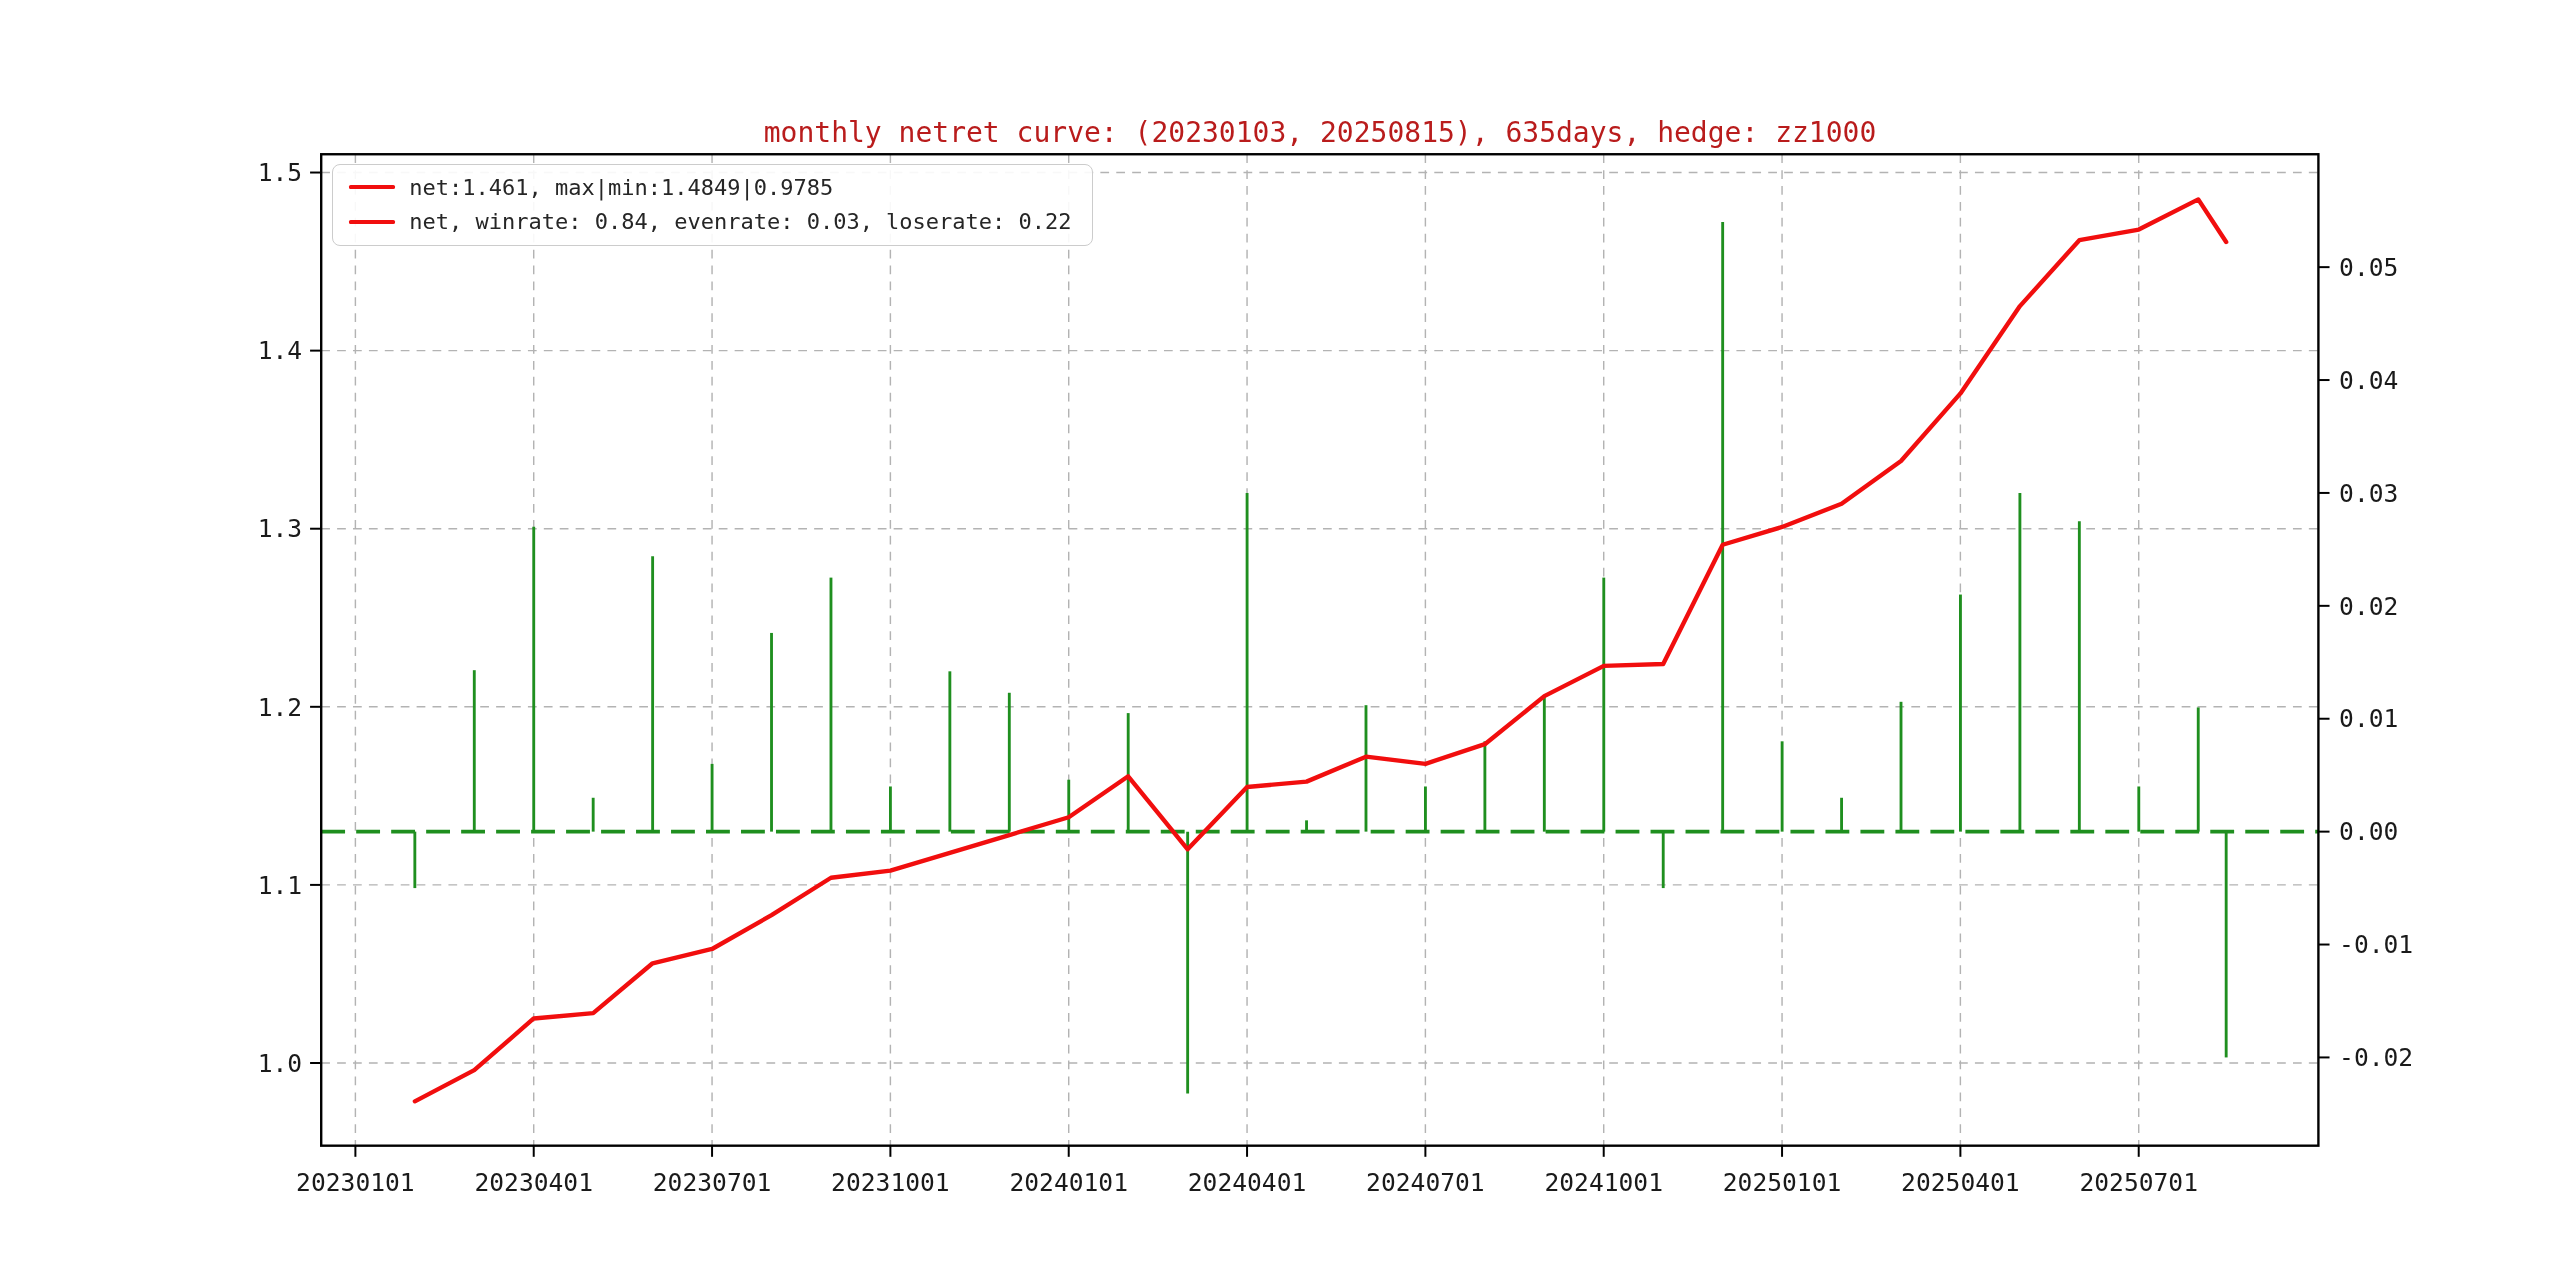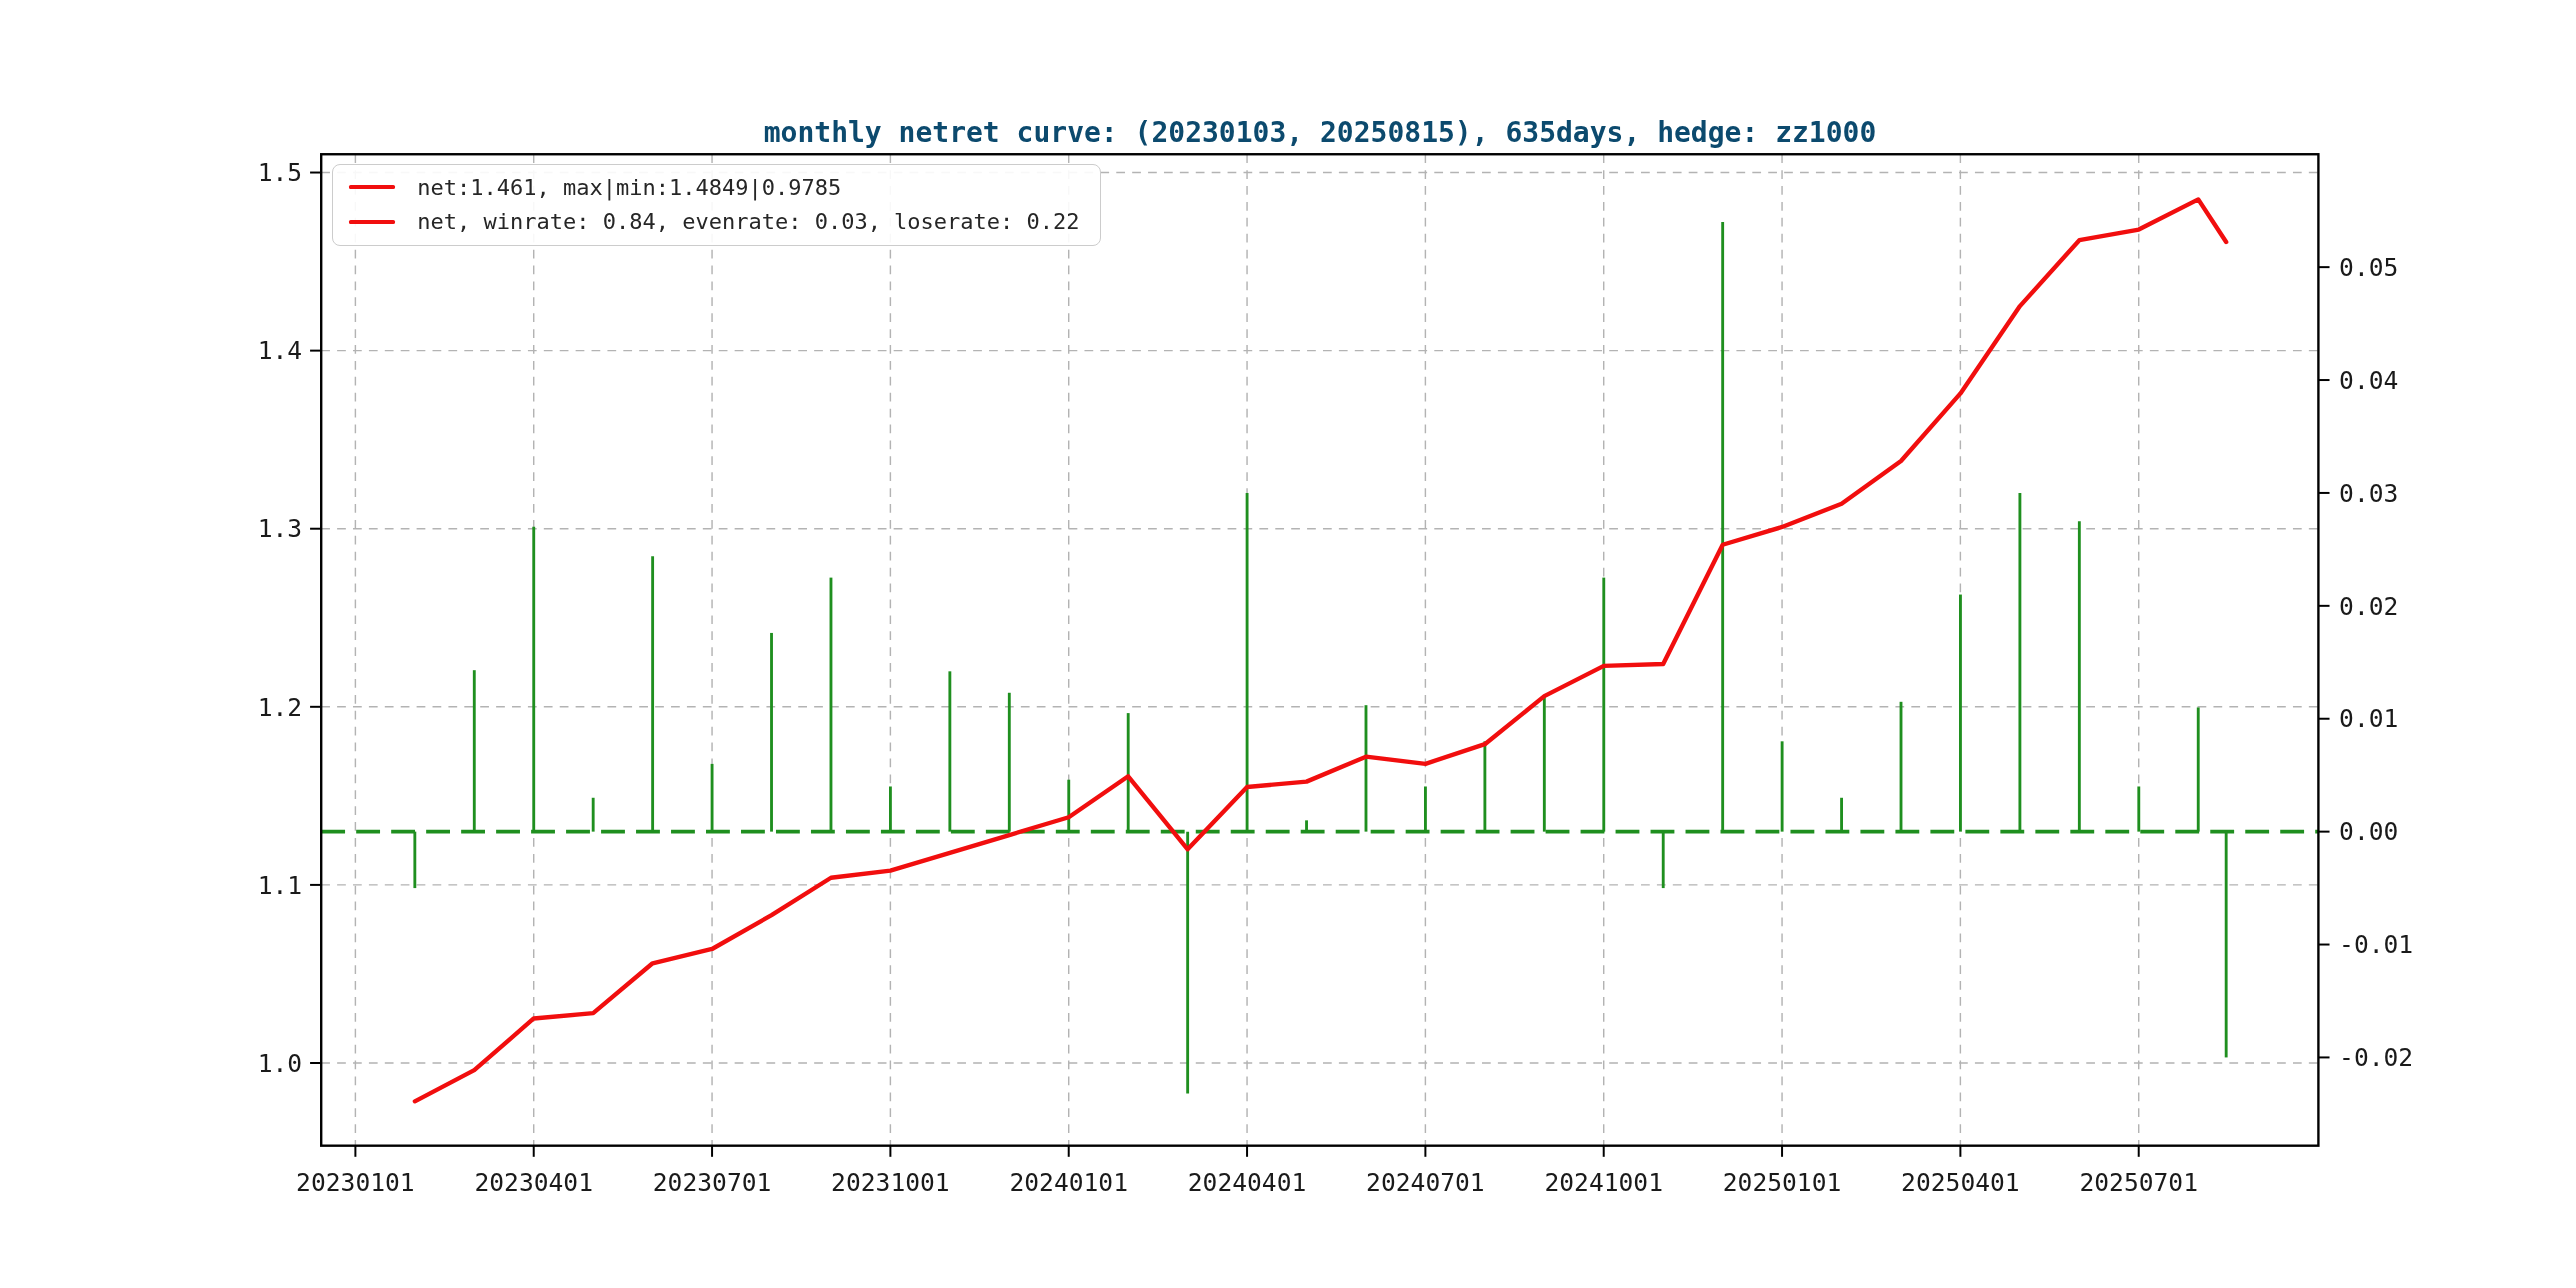--- a/index.html
+++ b/index.html
@@ -10,43 +10,43 @@
     background: #ffffff;
     font-family: "DejaVu Sans Mono", "Liberation Mono", monospace;
     overflow: hidden;
   }
   .chart-title {
     position: absolute;
     left: 1320px;
     top: 116px;
     transform: translateX(-50%);
     font-size: 28px;
-    font-weight: 700;
-    color: #0c4a6e;
+    font-weight: 400;
+    color: #b91c1c;
     white-space: nowrap;
     letter-spacing: 0px;
     text-align: center;
   }
   svg.plot { position: absolute; left: 0; top: 0; }
   .legend {
     position: absolute;
     left: 332px;
     top: 164px;
     background: rgba(255,255,255,0.9);
     border: 1.6px solid #cccccc;
     border-radius: 8px;
     padding: 9.5px 20.7px 11px 16px;
     display: flex;
     flex-direction: column;
     gap: 9.5px;
     z-index: 5;
   }
   .legend-row { display: flex; align-items: center; gap: 14.3px; }
   .legend-swatch { width: 46px; height: 4px; border-radius: 1.6px; flex: 0 0 auto; }
-  .legend-label { font-size: 22px; color: #262626; white-space: nowrap; margin-left: 8px; }
+  .legend-label { font-size: 22px; color: #262626; white-space: nowrap; }
 </style>
 </head>
 <body>
 
 <div class="figure">
   <div class="chart-title">monthly netret curve: (20230103, 20250815), 635days, hedge: zz1000</div>
 
   <svg class="plot" id="plot-svg" width="2576" height="1288" viewBox="0 0 3240 1620">
       <line x1="404" x2="2916" y1="1337" y2="1337" stroke="#b3b3b3" stroke-width="1.8" stroke-dasharray="11 9"></line>
       <line x1="404" x2="2916" y1="1112.9999999999998" y2="1112.9999999999998" stroke="#b3b3b3" stroke-width="1.8" stroke-dasharray="11 9"></line>

